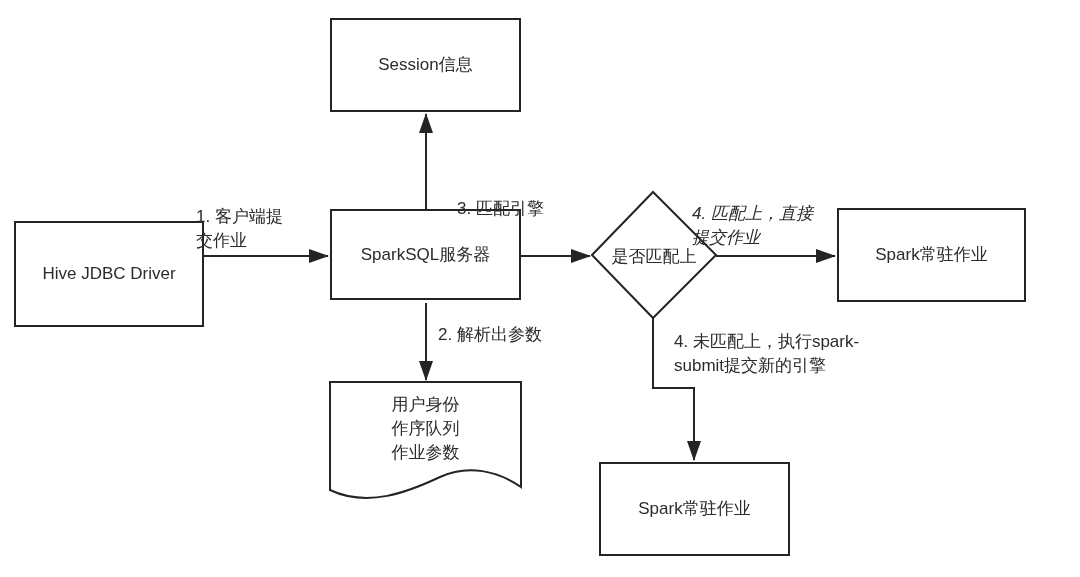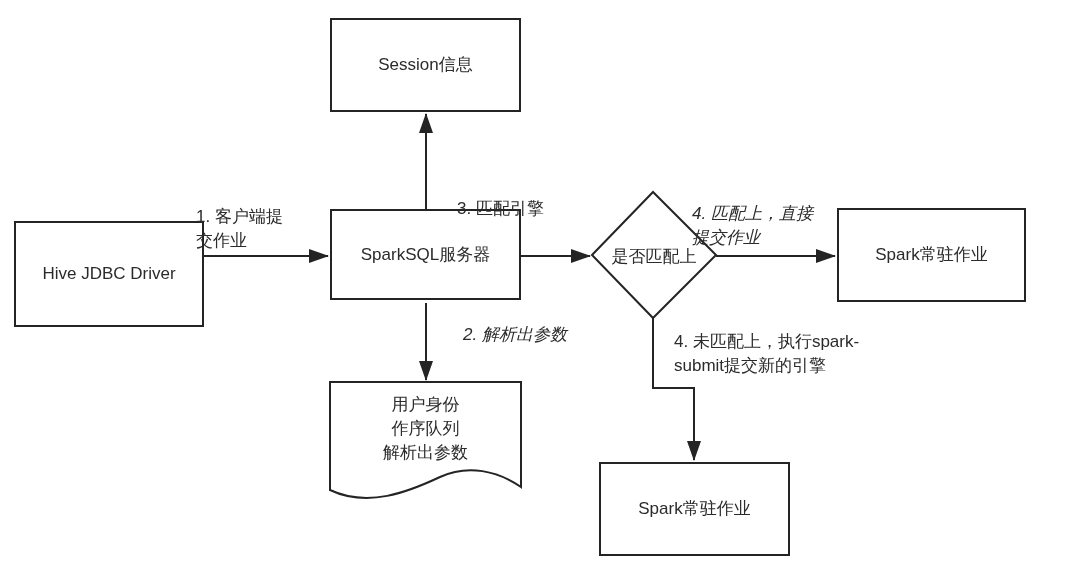--- a/index.html
+++ b/index.html
@@ -92,28 +92,28 @@
   <div class="node" style="left:837px; top:208px; width:189px; height:94px;">
     <span class="node-label">Spark常驻作业</span>
   </div>
 
   <div class="node" style="left:599px; top:462px; width:191px; height:94px;">
     <span class="node-label">Spark常驻作业</span>
   </div>
 
   <div class="shape-label" style="left:330px; top:393px; width:191px;">用户身份
 作序队列
-解析出参数</div>
+作业参数</div>
 
   <div class="shape-label" style="left:592px; top:245px; width:124px;">是否匹配上</div>
 
   <div class="edge-label centered" style="left:196px; top:205px; width:130px;">1. 客户端提
 交作业</div>
 
-  <div class="edge-label" style="left:463px; top:323px;font-style:italic;">2. 解析出参数</div>
+  <div class="edge-label" style="left:438px; top:323px;">2. 解析出参数</div>
 
   <div class="edge-label" style="left:457px; top:165px;margin-top:32px;">3. 匹配引擎</div>
 
   <div class="edge-label centered" style="left:692px; top:202px; width:150px;font-style:italic;">4. 匹配上，直接
 提交作业</div>
 
   <div class="edge-label centered" style="left:674px; top:330px; width:230px;">4. 未匹配上，执行spark-
 submit提交新的引擎</div>
 
 </div>

